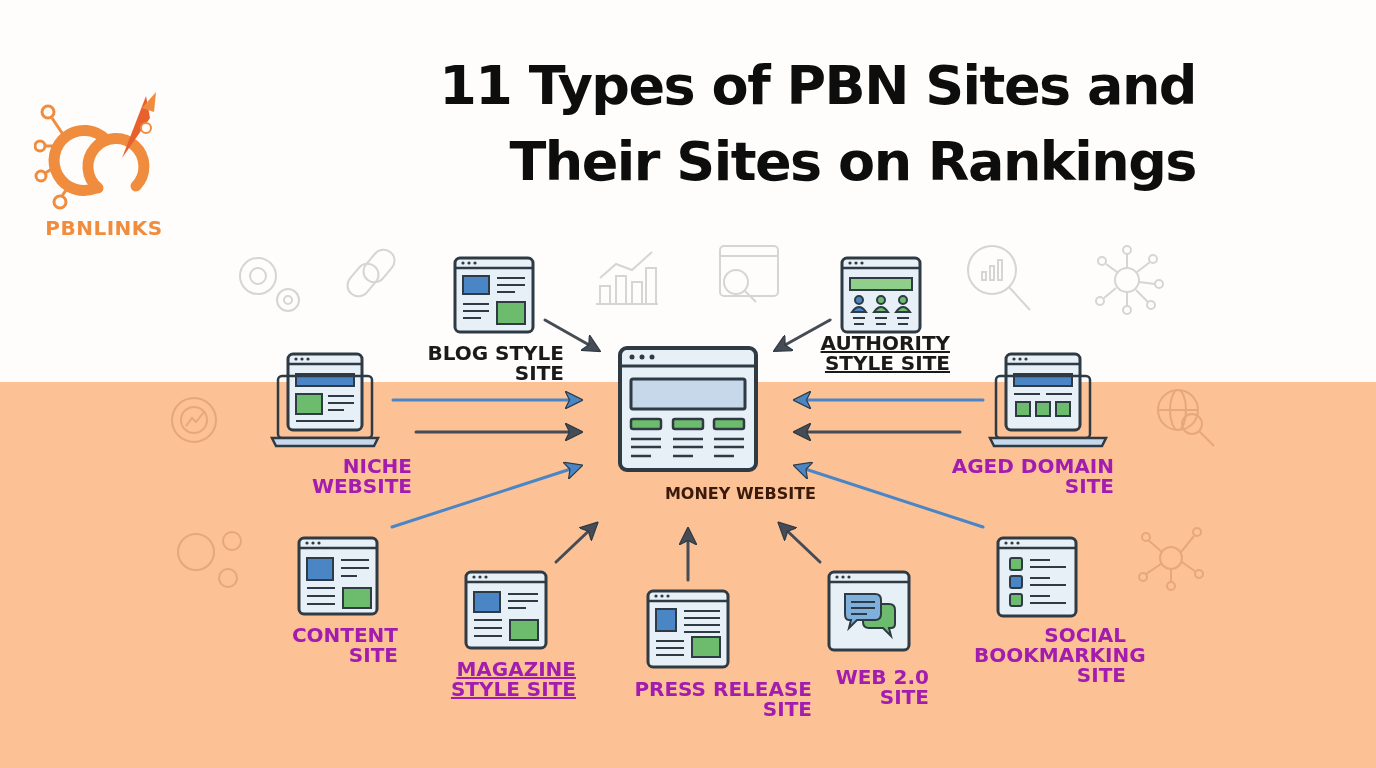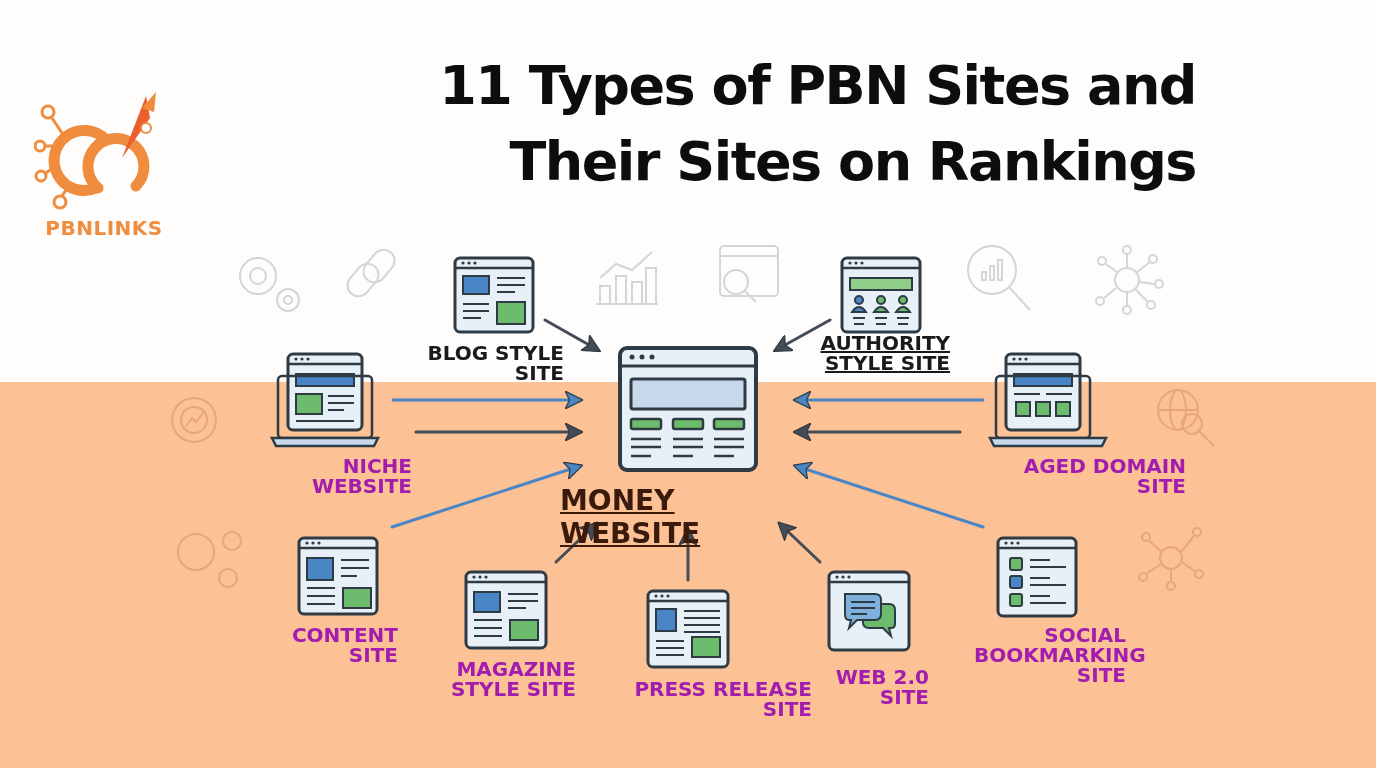--- a/index.html
+++ b/index.html
@@ -10,22 +10,22 @@
   .title { position: absolute; left: 180px; top: 48px; width: 1016px; text-align: right;
            font-family: "DejaVu Sans", sans-serif; font-weight: bold; font-size: 54px; line-height: 76px;
            color: #0d0d0d; letter-spacing: -1.5px; }
   .logo { position: absolute; left: 34px; top: 88px; width: 140px; height: 155px; }
   .logo-text { position: absolute; left: 0; top: 128px; width: 140px; text-align: center;
                font-family: "DejaVu Sans", sans-serif; font-weight: bold; font-size: 20px; color: #f08c3e; letter-spacing: 0.5px; }
   .overlay { position: absolute; left: 0; top: 0; width: 1376px; height: 768px; pointer-events: none; }
   .label { position: absolute; text-align: right; font-family: "DejaVu Sans", sans-serif; font-weight: bold;
            font-size: 20px; line-height: 20px; color: #1a1a1a; white-space: pre-line; }
   .label.dark { color: #a21caf; }
-  .money-label { position: absolute; left: 560px; top: 484px; width: 256px; text-align: left;
-                 font-weight: bold; font-size: 28px; color: #3a1a0a; text-decoration: underline; }
+  .money-label { position: absolute; left: 560px; top: 484px; width: 256px; text-align: right;
+                 font-weight: bold; font-size: 16px; color: #3a1a0a; }
 </style>
 </head>
 <body>
 
 <div class="bg-top"></div>
 <div class="bg-bottom"></div>
 
 <div class="title">
   <div>11 Types of PBN Sites and</div>
   <div>Their Sites on Rankings</div>
@@ -350,25 +350,25 @@
   </g>
 </svg>
 
 <div class="money-label">MONEY WEBSITE</div>
 
 <div class="label" style="left:424px; top:343px; width:140px;">BLOG STYLE
 SITE</div>
 <div class="label" style="left:810px; top:333px; width:140px;text-decoration:underline;">AUTHORITY
 STYLE SITE</div>
 <div class="label dark" style="left:242px; top:456px; width:170px;">NICHE WEBSITE</div>
-<div class="label dark" style="left:1016px; top:456px; width:170px;">AGED DOMAIN
+<div class="label dark" style="left:944px; top:456px; width:170px;">AGED DOMAIN
 SITE</div>
 <div class="label dark" style="left:278px; top:625px; width:120px;">CONTENT
 SITE</div>
-<div class="label dark" style="left:436px; top:659px; width:140px;">MAGAZINE
+<div class="label dark" style="left:436px; top:659px; width:140px;text-decoration:underline;">MAGAZINE
 STYLE SITE</div>
 <div class="label dark" style="left:632px; top:679px; width:180px;">PRESS RELEASE
 SITE</div>
 <div class="label dark" style="left:809px; top:659px; width:120px;margin-top:8px;">WEB 2.0
 SITE</div>
 <div class="label dark" style="left:974px; top:625px; width:152px;">SOCIAL
 BOOKMARKING
 SITE</div>
 
 </body></html>

